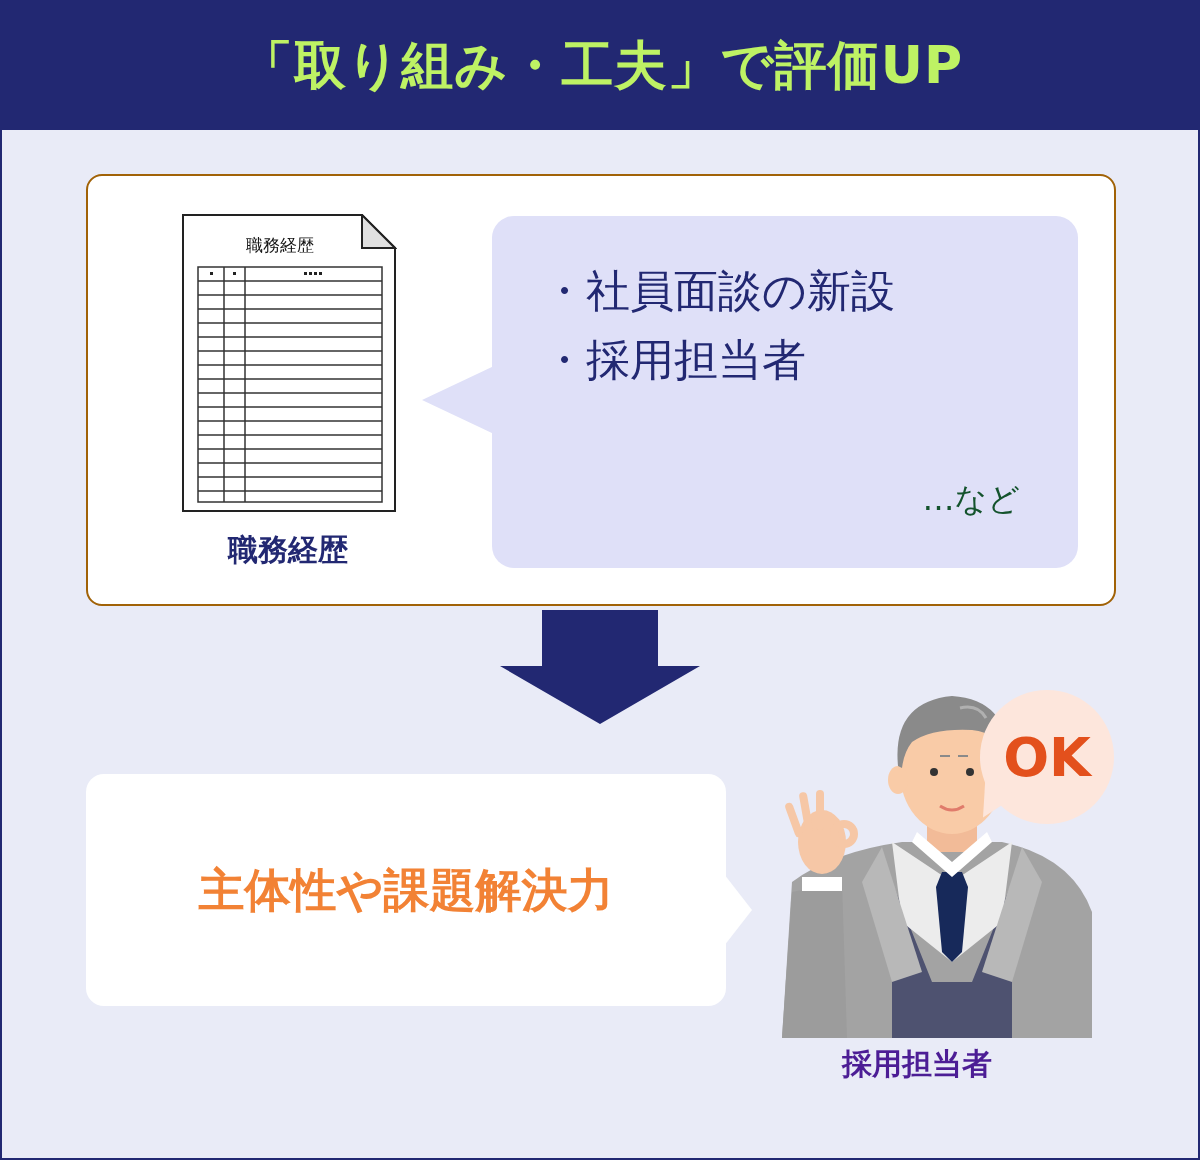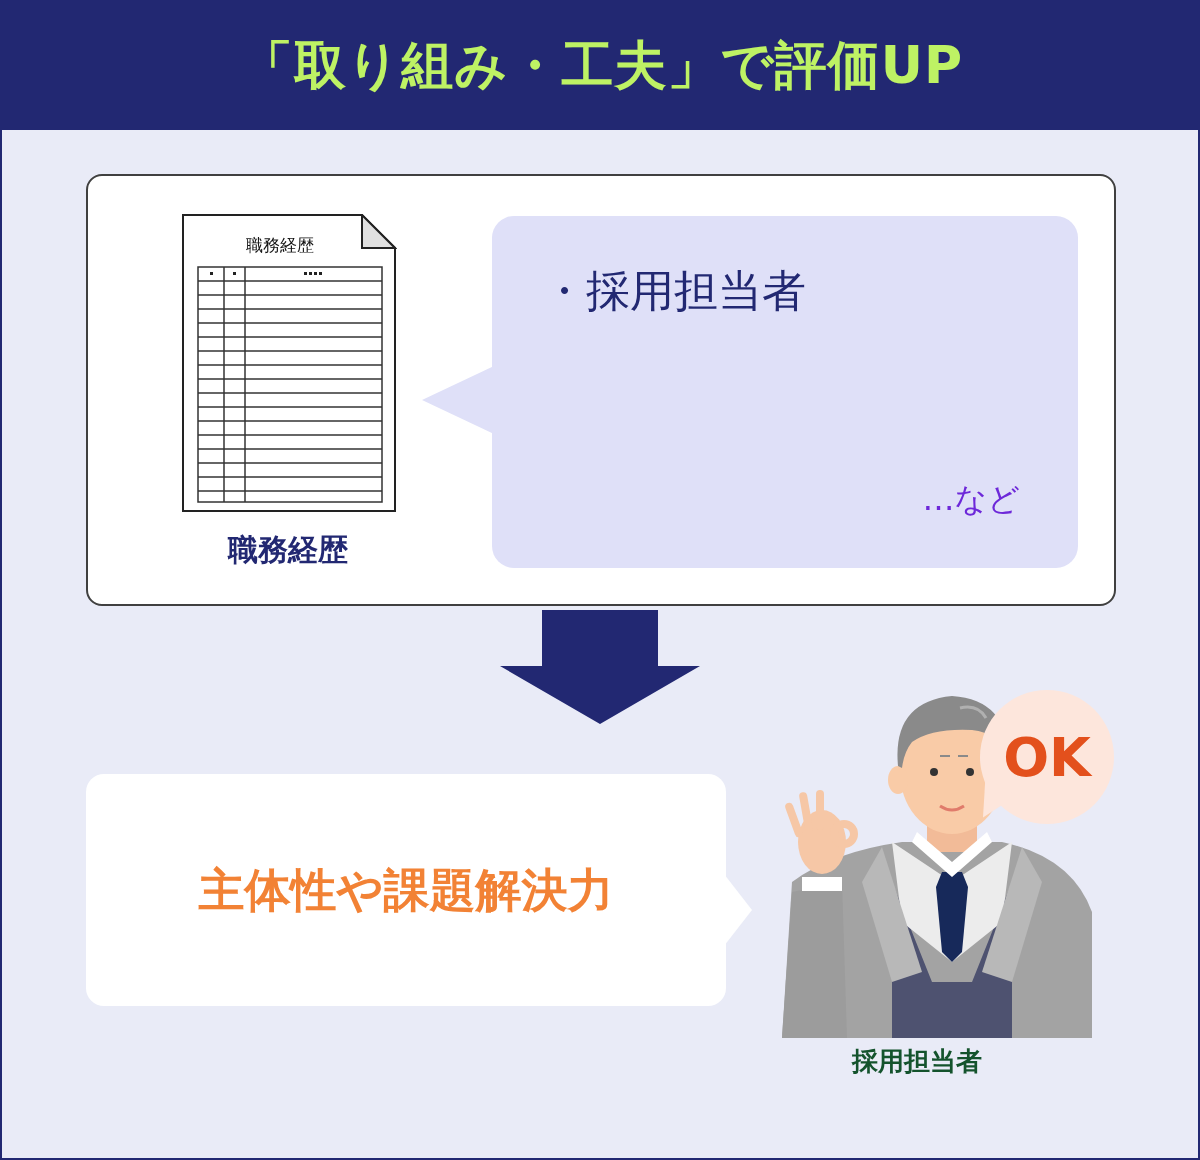--- a/index.html
+++ b/index.html
@@ -13,21 +13,21 @@
   .header {
     position: absolute; left: 0; top: 0; width: 1200px; height: 128px;
     background: #222872;
     display: flex; align-items: center; justify-content: center;
   }
   .header-title {
     color: #bef264; font-size: 52px; font-weight: bold; letter-spacing: 1px;
   }
   .top-card {
     position: absolute; left: 84px; top: 172px; width: 1030px; height: 432px;
-    background: #ffffff; border: 2px solid #404040; border-radius: 16px;
+    background: #ffffff; border: 2px solid #a16207; border-radius: 16px;
   }
   .doc {
     position: absolute; left: 94px; top: 38px; width: 215px; height: 298px;
   }
   .doc-label {
     position: absolute; left: 90px; top: 354px; width: 220px; text-align: center;
     color: #222872; font-size: 30px; font-weight: bold;
   }
   .doc-title {
     position: absolute; left: 0; top: 20px; width: 196px; text-align: center;
@@ -41,21 +41,21 @@
     position: absolute; left: -70px; top: 150px; width: 0; height: 0;
     border-top: 34px solid transparent; border-bottom: 34px solid transparent;
     border-right: 72px solid #dfe0f8;
   }
   .bullets { position: absolute; left: 50px; top: 40px; }
   .bullet {
     color: #222872; font-size: 44px; line-height: 69px; white-space: nowrap;
   }
   .etc {
     position: absolute; right: 58px; top: 262px;
-    color: #6d28d9; font-size: 32px;
+    color: #14532d; font-size: 32px;
   }
   .arrow { position: absolute; left: 498px; top: 608px; width: 200px; height: 116px; }
   .bottom-bubble {
     position: absolute; left: 84px; top: 772px; width: 640px; height: 232px;
     background: #ffffff; border-radius: 18px;
     display: flex; flex-direction: column; align-items: center; justify-content: center; gap: 16px;
   }
   .bottom-tail {
     position: absolute; right: -26px; top: 100px; width: 0; height: 0;
     border-top: 36px solid transparent; border-bottom: 36px solid transparent;
@@ -71,21 +71,21 @@
     display: flex; align-items: center; justify-content: center;
   }
   .ok-tail {
     position: absolute; left: -6px; top: 94px; width: 0; height: 0;
     border-left: 18px solid transparent; border-right: 18px solid transparent;
     border-top: 36px solid #fde6dc; transform: rotate(30deg);
   }
   .ok-text { color: #e3501c; font-size: 54px; font-weight: bold; position: relative; }
   .person-label {
     position: absolute; left: 790px; top: 1042px; width: 250px; text-align: center;
-    color: #14532d; font-size: 26px; font-weight: bold;
+    color: #4c1d95; font-size: 30px; font-weight: bold;
   }
 </style>
 </head>
 <body>
 
 <div class="header">
   <div class="header-title">「取り組み・工夫」で評価UP</div>
 </div>
 
 <div class="top-card">
@@ -123,20 +123,21 @@
         <rect x="137" y="58" width="3" height="3"></rect>
       </g>
     </svg>
     <div class="doc-title">職務経歴</div>
   </div>
   <div class="doc-label">職務経歴</div>
 
   <div class="bubble1">
     <div class="bubble1-tail"></div>
     <div class="bullets">
+      <div class="bullet">・社員面談の新設</div>
       <div class="bullet">・採用担当者</div>
     </div>
     <div class="etc">…など</div>
   </div>
 </div>
 
 <svg class="arrow" viewBox="0 0 200 116">
   <polygon points="42,0 158,0 158,56 200,56 100,114 0,56 42,56" fill="#222872"></polygon>
 </svg>
 

